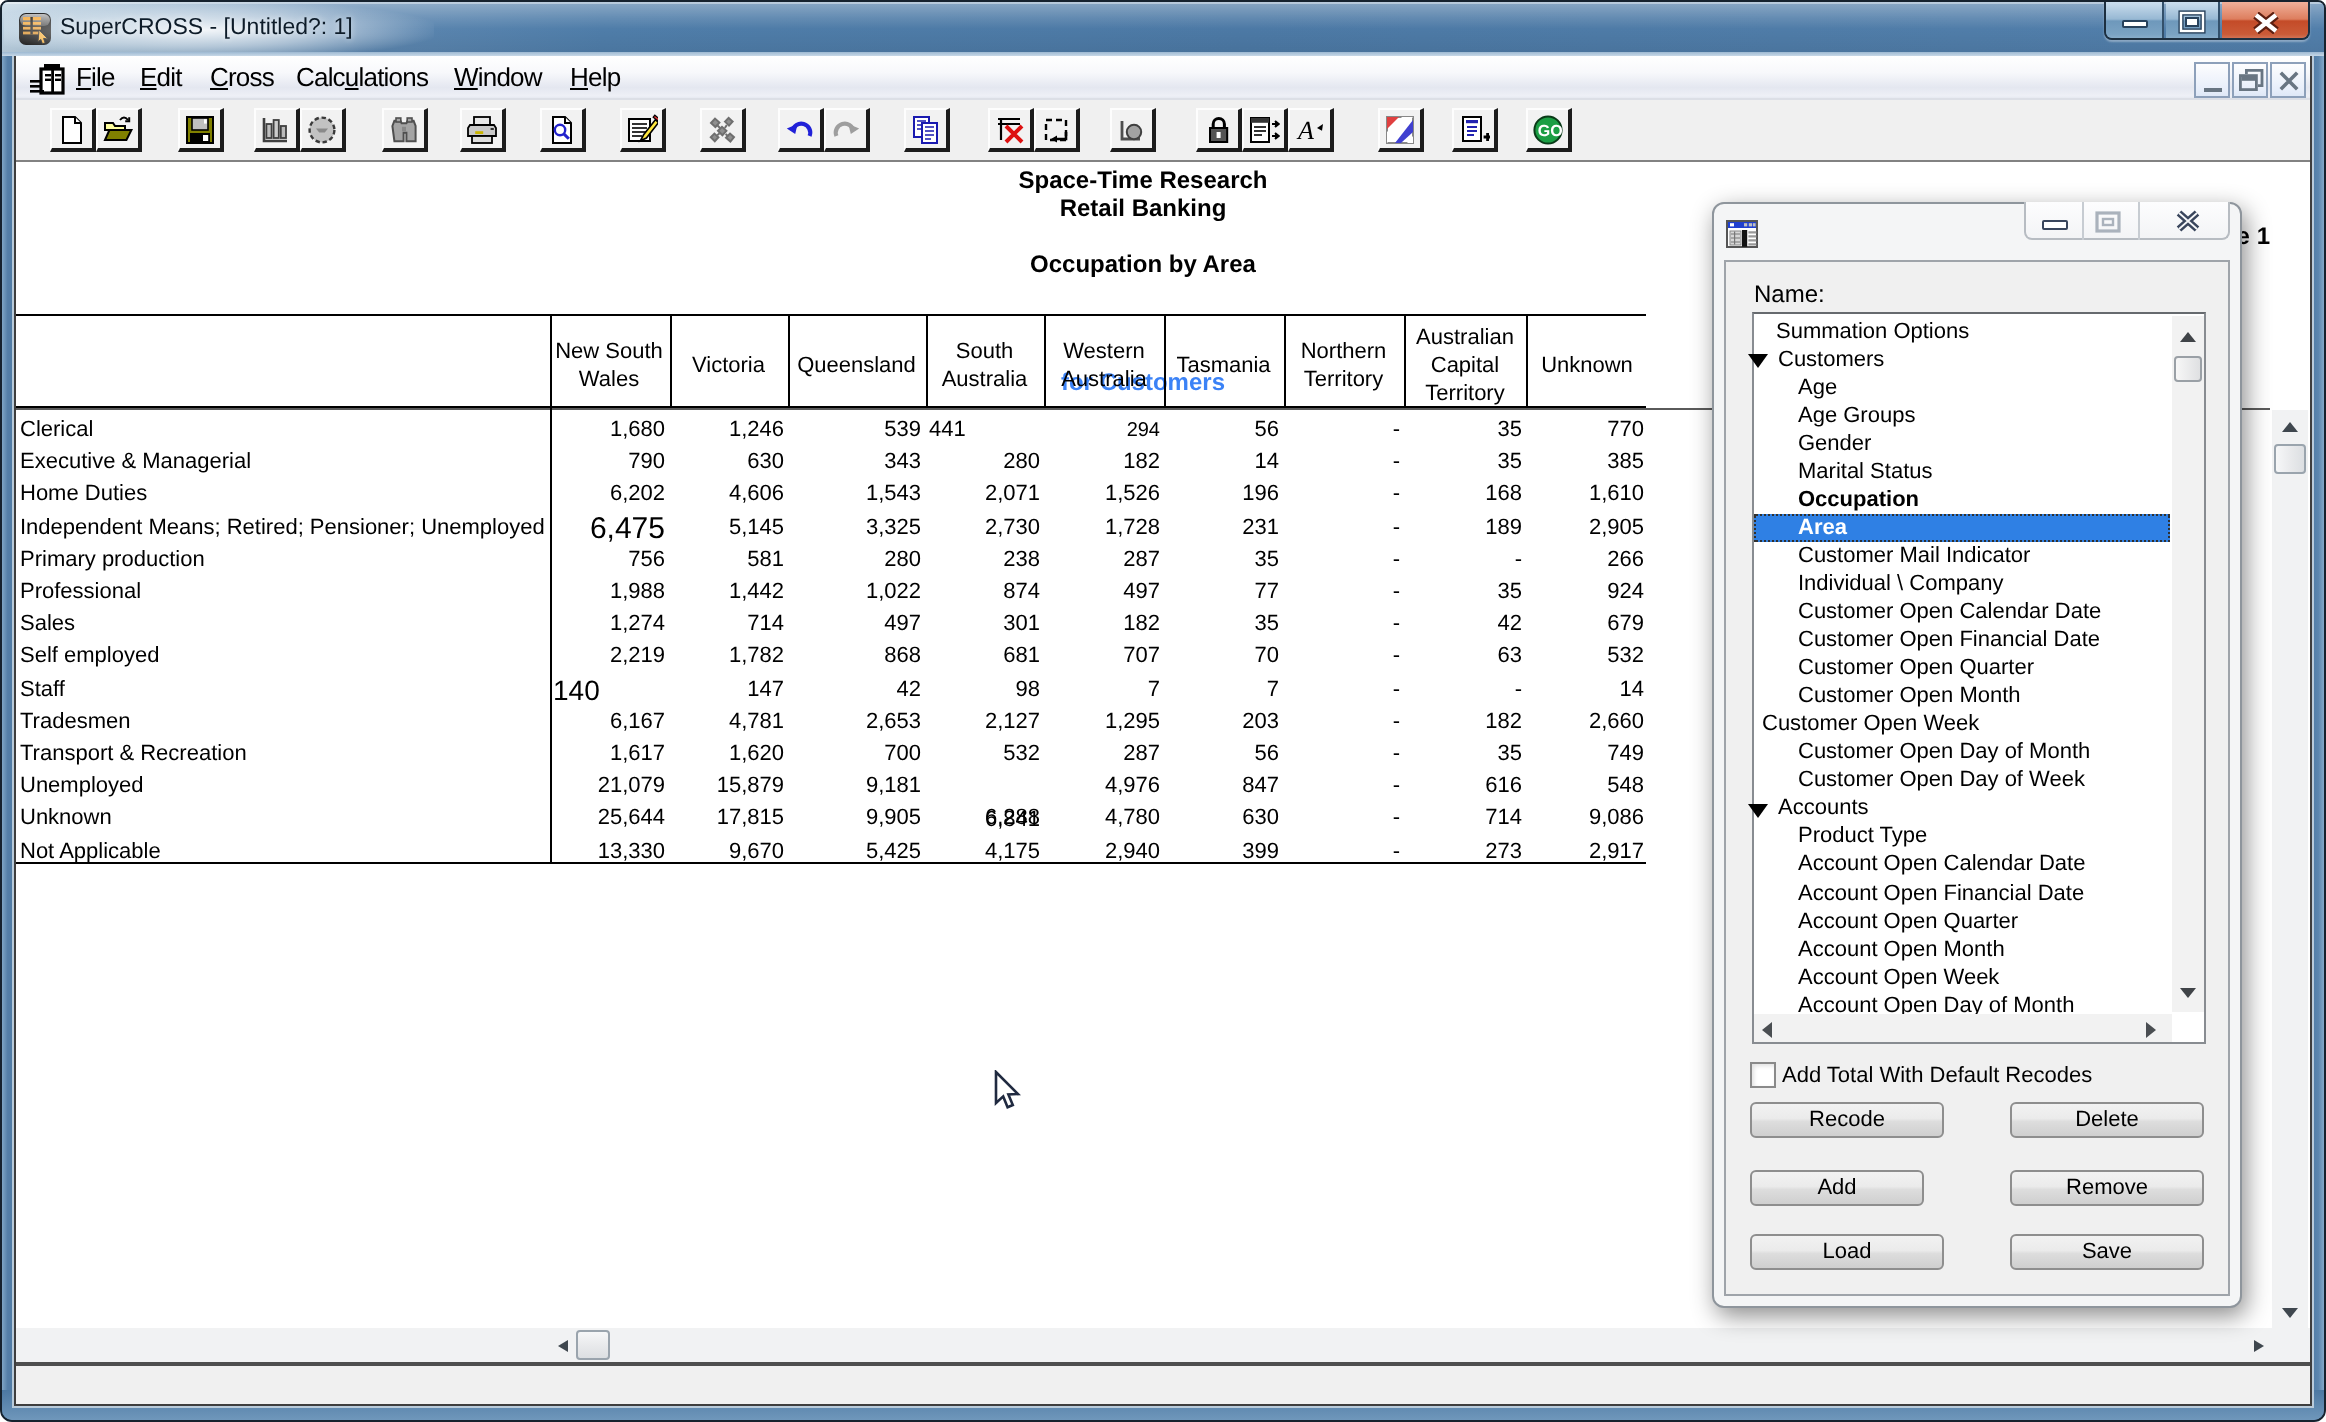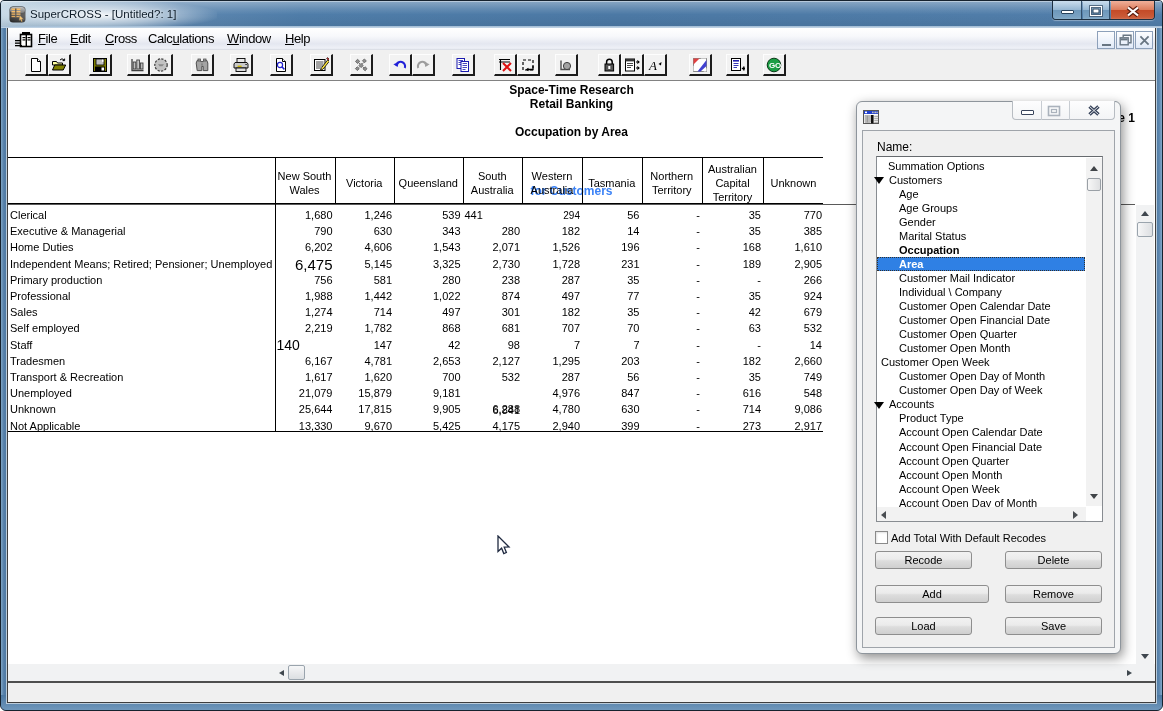--- a/index.html
+++ b/index.html
@@ -518,18 +518,18 @@
       <path d="M0 4 L5 0 L5 8 Z" fill="#4a4e52"></path>
     </svg>
 <svg class="abs" style="left:196px;top:3.5px" width="5" height="8" viewBox="0 0 5 8">
       <path d="M5 4 L0 0 L0 8 Z" fill="#4a4e52"></path>
     </svg>
 </div>
 <div class="abs" style="left:875px;top:531px;width:13px;height:13px;background:#fff;border:1px solid #8a8a8a;box-shadow:inset 1px 1px 2px rgba(0,0,0,.12);"></div>
 <div class="abs" style="left:891px;top:531px;height:14px;line-height:14px;font-size:11px;color:#000;">Add Total With Default Recodes</div>
 <div class="abs" style="left:875px;top:551px;width:97px;height:18px;border:1px solid #8e8e8e;border-radius:3px;background:linear-gradient(180deg,#f2f2f2 0%,#ebebeb 45%,#dddddd 55%,#cfcfcf 100%);text-align:center;line-height:17px;font-size:11px;color:#000;">Recode</div>
 <div class="abs" style="left:1005px;top:551px;width:97px;height:18px;border:1px solid #8e8e8e;border-radius:3px;background:linear-gradient(180deg,#f2f2f2 0%,#ebebeb 45%,#dddddd 55%,#cfcfcf 100%);text-align:center;line-height:17px;font-size:11px;color:#000;">Delete</div>
-<div class="abs" style="left:875px;top:585px;width:114px;height:18px;border:1px solid #8e8e8e;border-radius:3px;background:linear-gradient(180deg,#f2f2f2 0%,#ebebeb 45%,#dddddd 55%,#cfcfcf 100%);text-align:center;line-height:17px;font-size:11px;color:#000;">Add</div>
+<div class="abs" style="left:875px;top:585px;width:87px;height:18px;border:1px solid #8e8e8e;border-radius:3px;background:linear-gradient(180deg,#f2f2f2 0%,#ebebeb 45%,#dddddd 55%,#cfcfcf 100%);text-align:center;line-height:17px;font-size:11px;color:#000;">Add</div>
 <div class="abs" style="left:1005px;top:585px;width:97px;height:18px;border:1px solid #8e8e8e;border-radius:3px;background:linear-gradient(180deg,#f2f2f2 0%,#ebebeb 45%,#dddddd 55%,#cfcfcf 100%);text-align:center;line-height:17px;font-size:11px;color:#000;">Remove</div>
 <div class="abs" style="left:875px;top:617px;width:97px;height:18px;border:1px solid #8e8e8e;border-radius:3px;background:linear-gradient(180deg,#f2f2f2 0%,#ebebeb 45%,#dddddd 55%,#cfcfcf 100%);text-align:center;line-height:17px;font-size:11px;color:#000;">Load</div>
 <div class="abs" style="left:1005px;top:617px;width:97px;height:18px;border:1px solid #8e8e8e;border-radius:3px;background:linear-gradient(180deg,#f2f2f2 0%,#ebebeb 45%,#dddddd 55%,#cfcfcf 100%);text-align:center;line-height:17px;font-size:11px;color:#000;">Save</div>
 <svg class="abs" style="left:497px;top:535px" width="14" height="22" viewBox="0 0 14 22">
 <path d="M1 1 L1 16.5 L4.6 13.2 L6.8 18.6 L9.4 17.5 L7.2 12.2 L12 12 Z" fill="#fff" stroke="#202a40" stroke-width="1.3" stroke-linejoin="miter"></path>
 </svg>
 </body></html>

